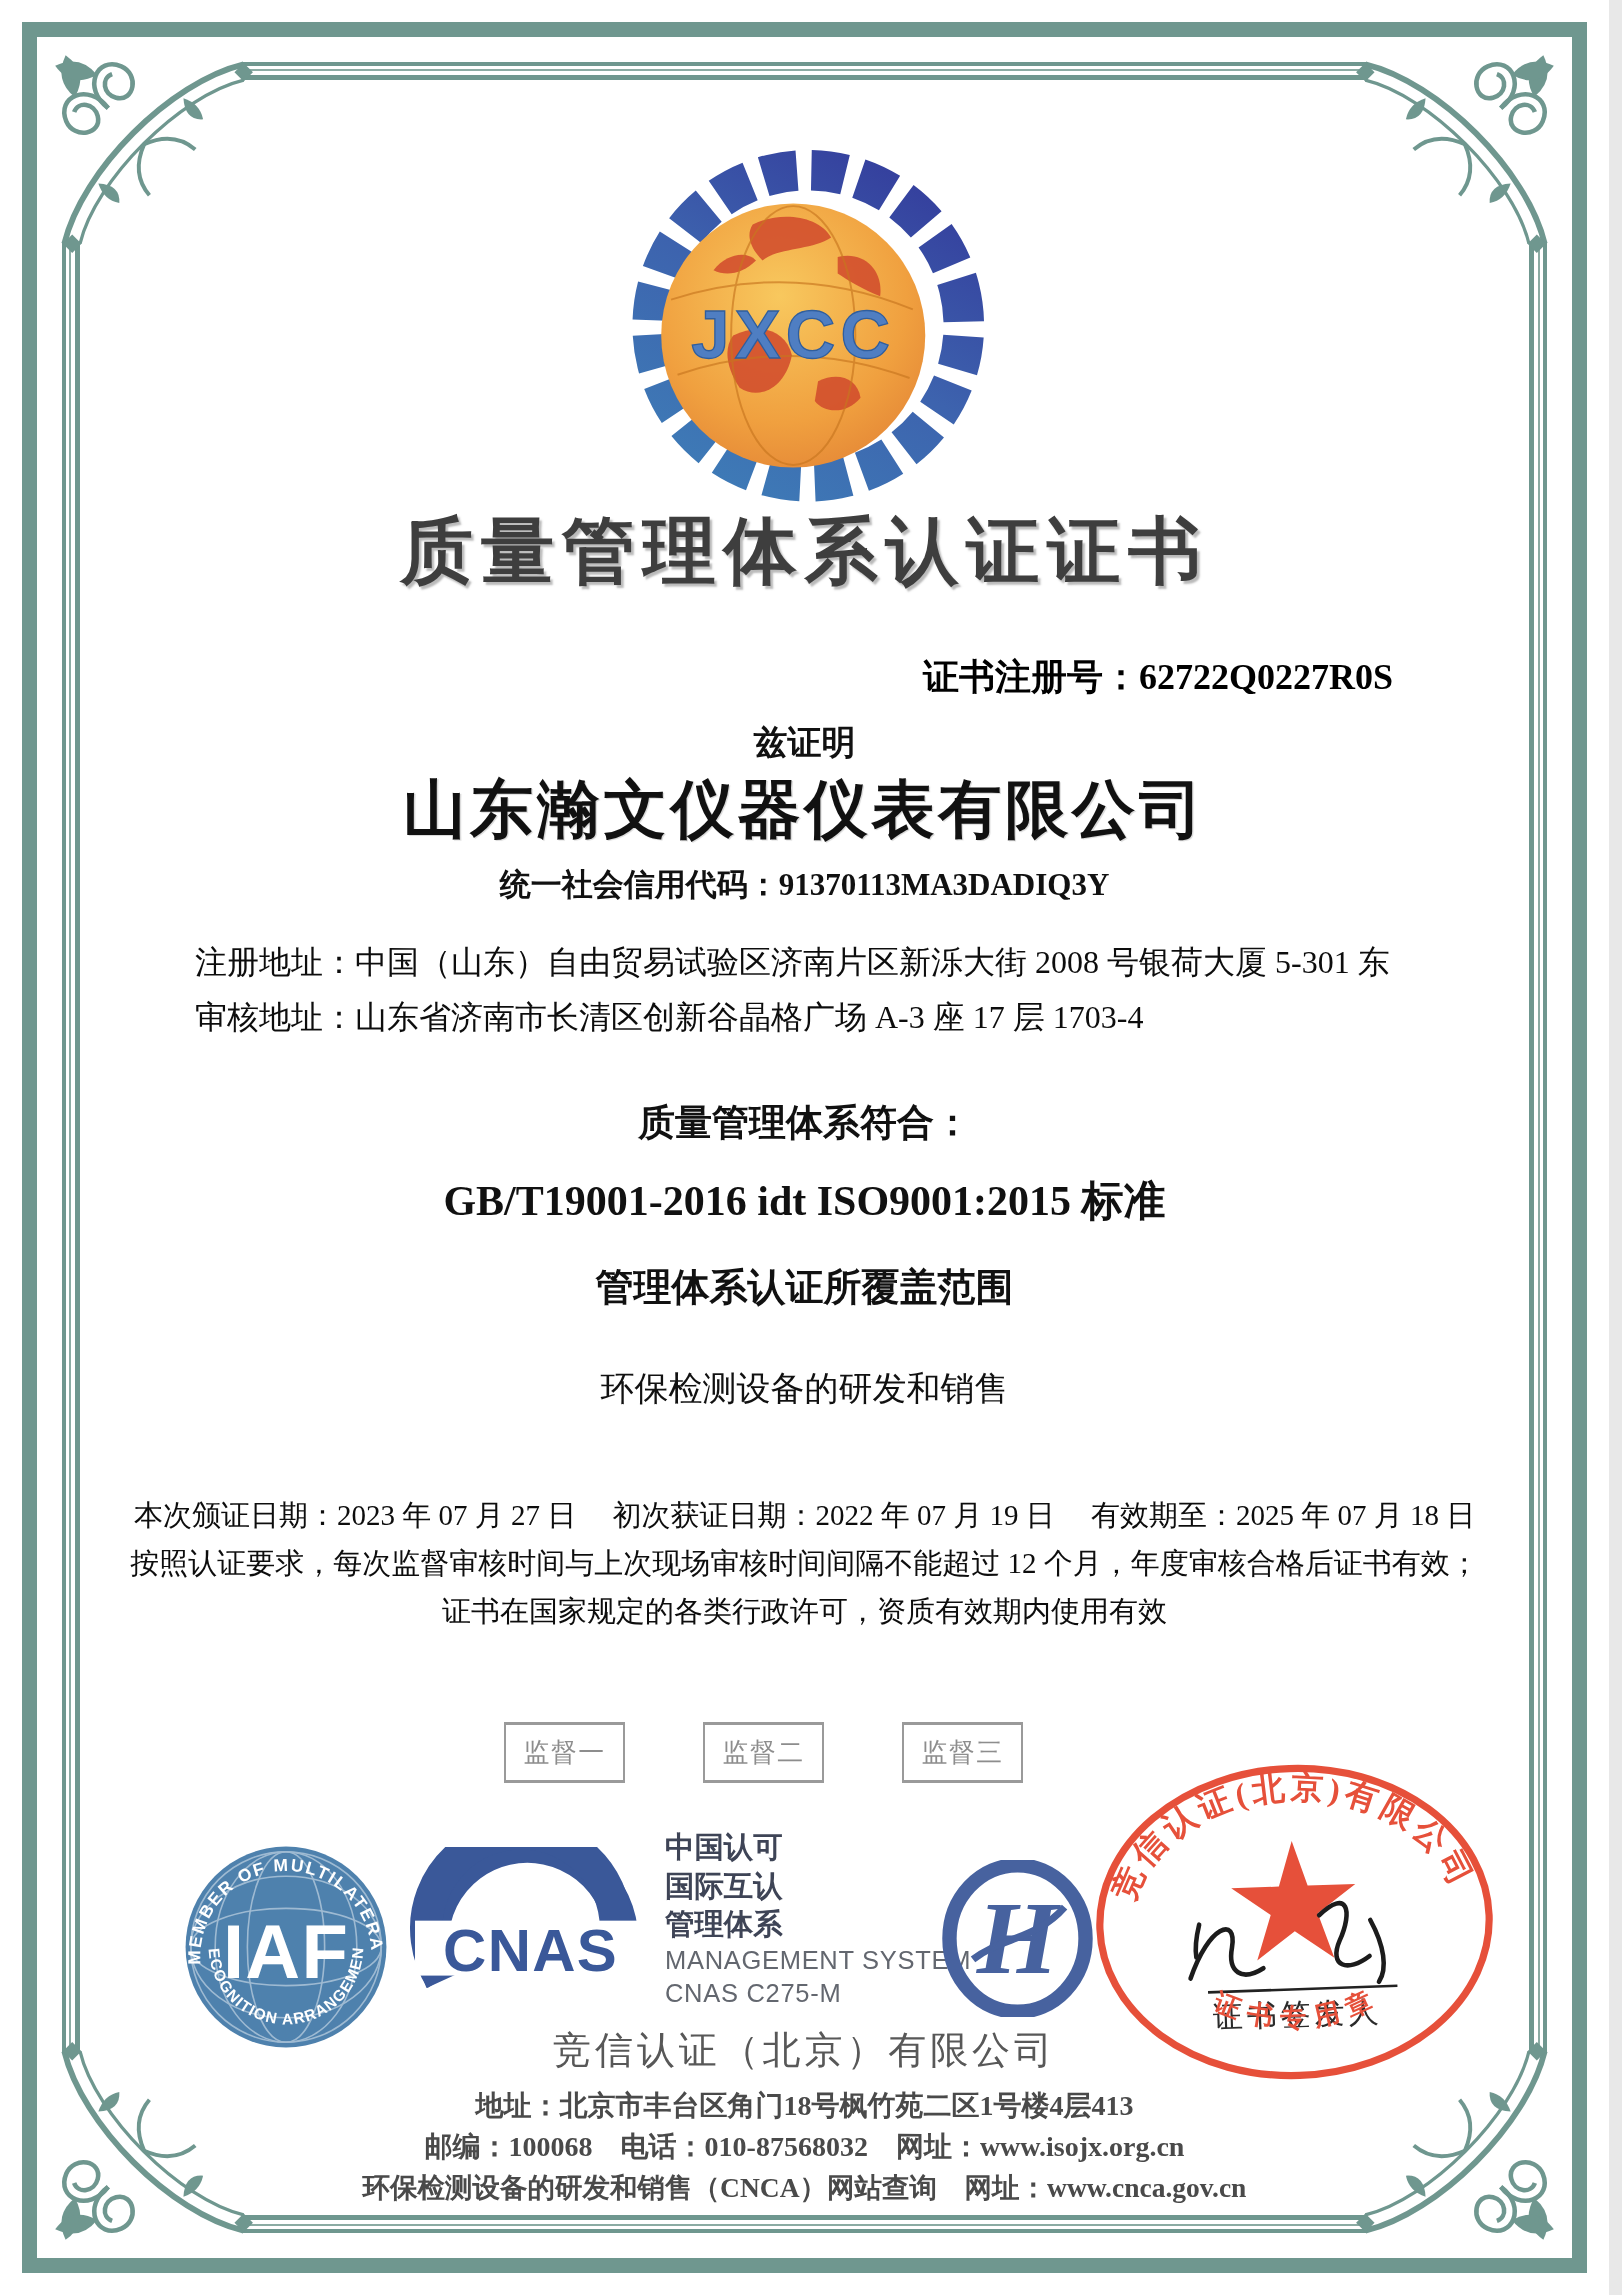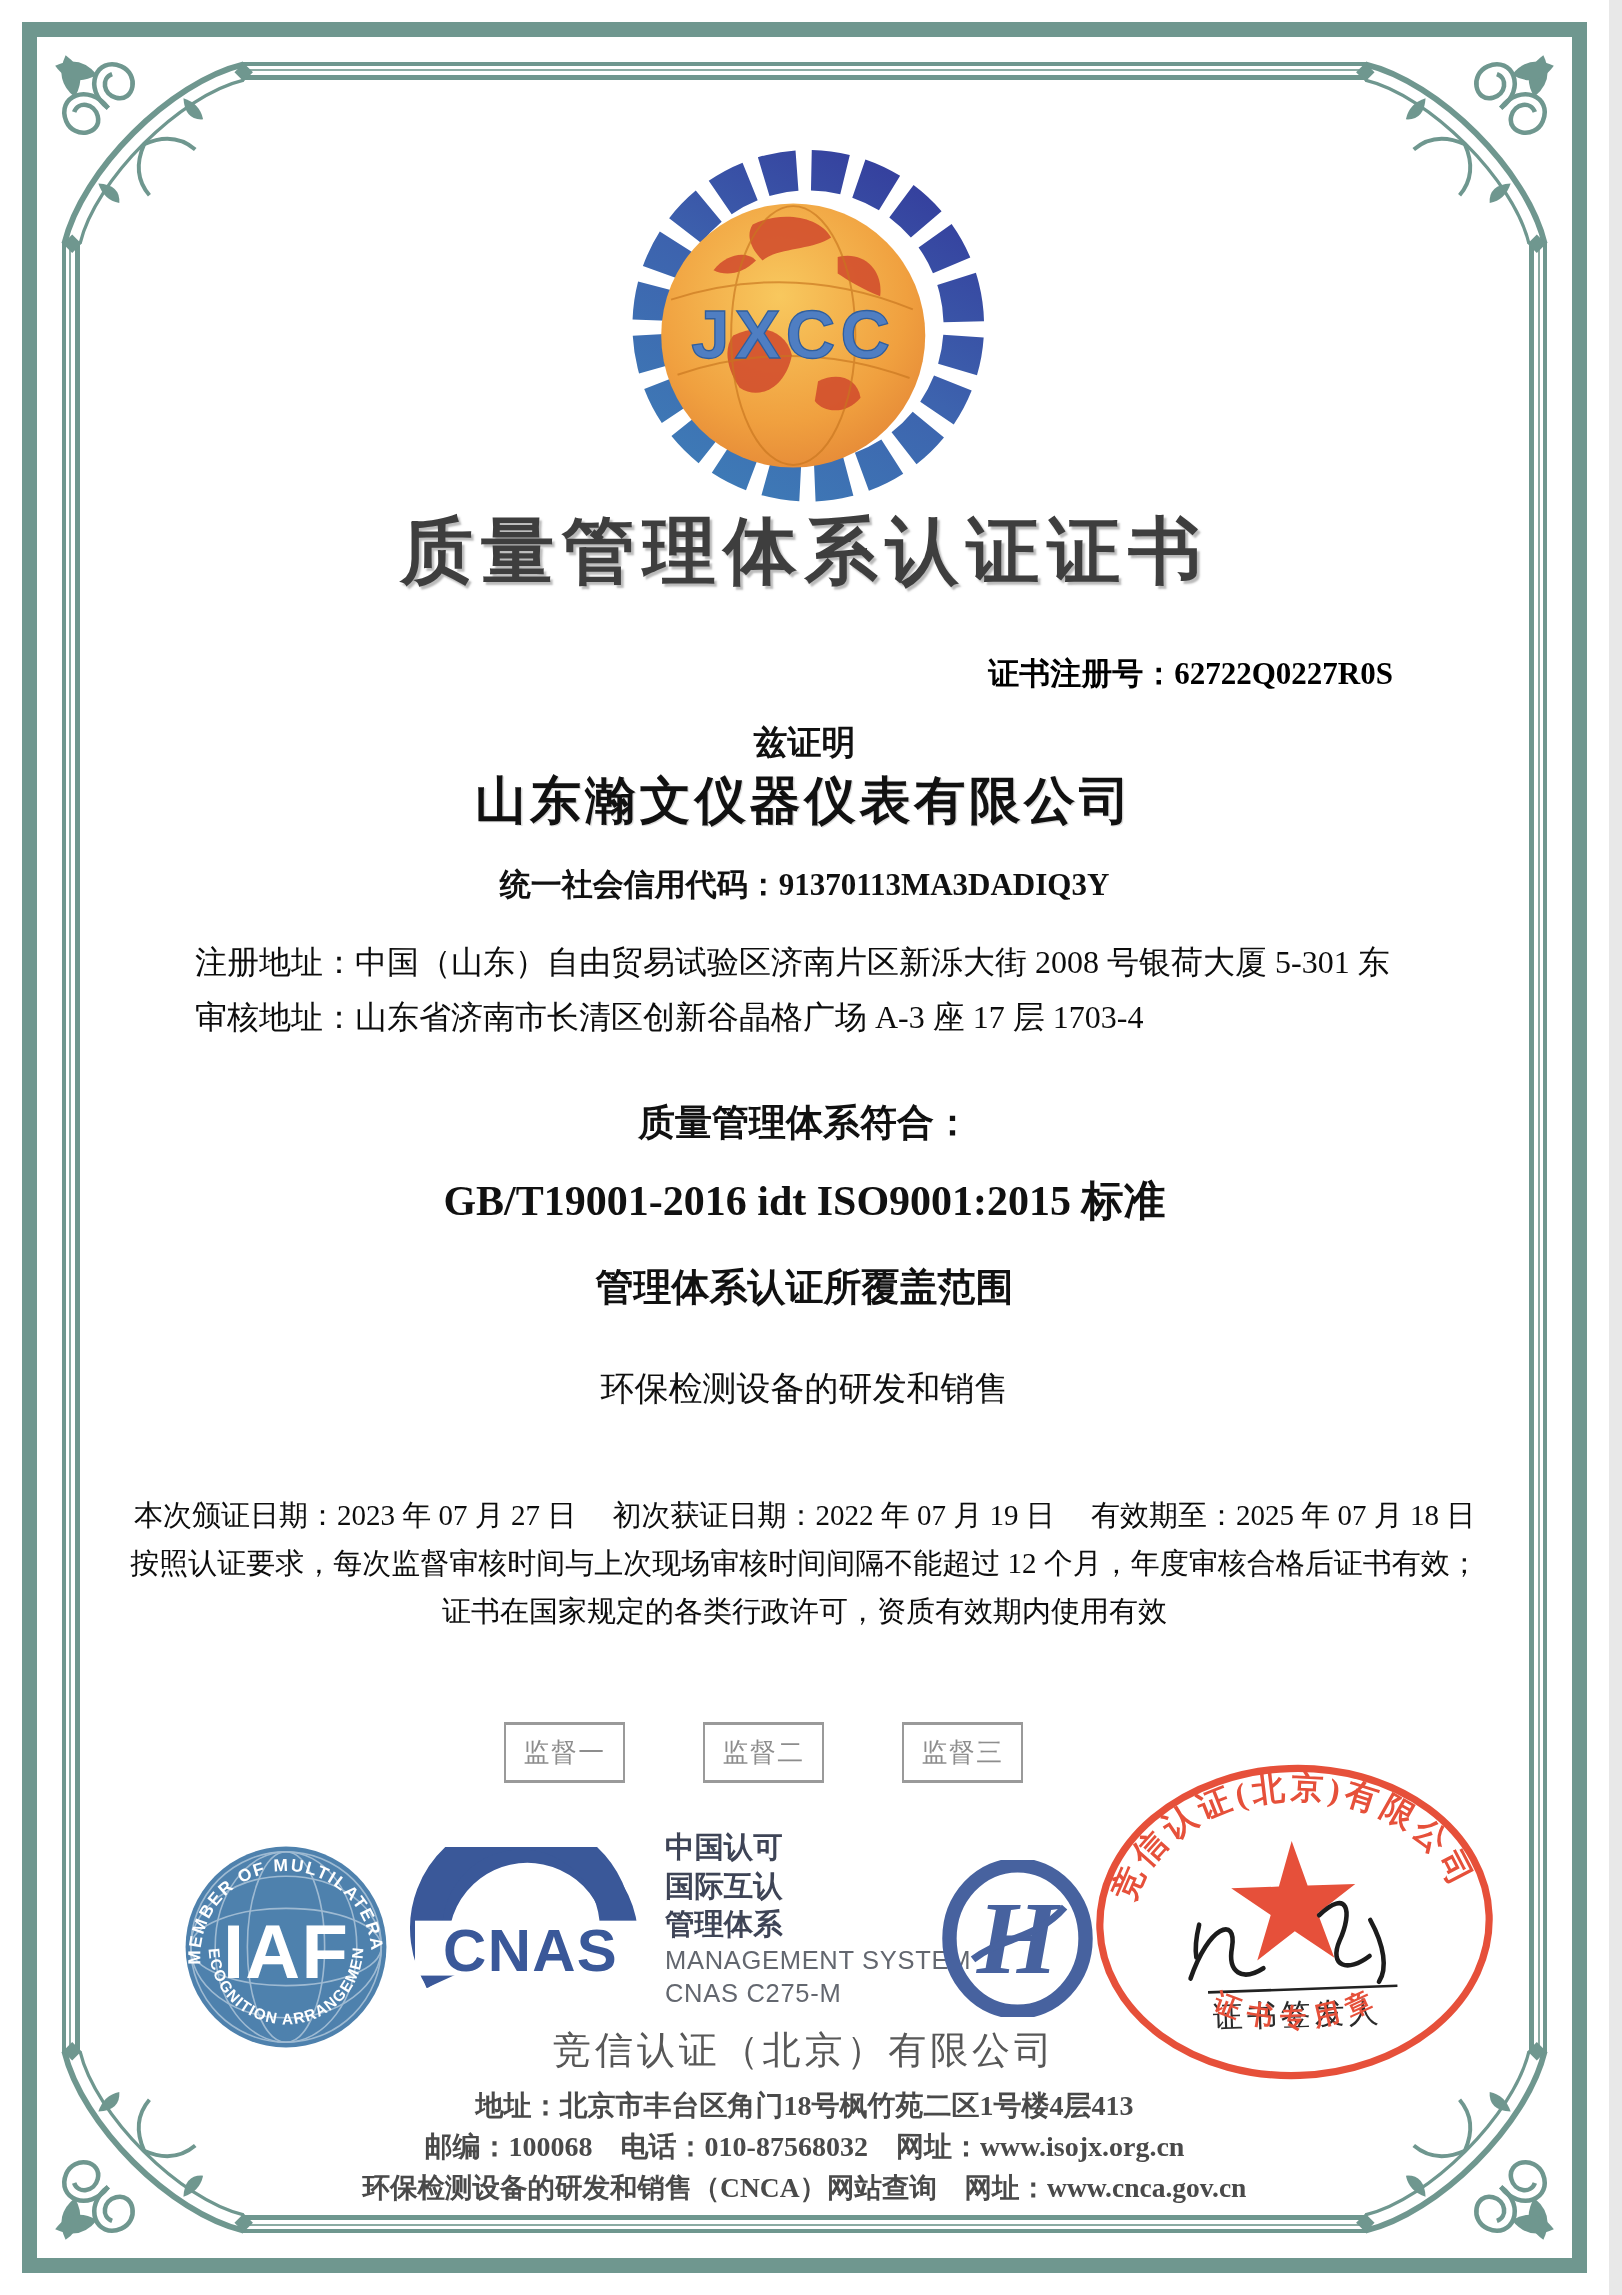--- a/index.html
+++ b/index.html
@@ -17,23 +17,23 @@
   .corner-cover.bl{bottom:47px;left:47px;} .corner-cover.br{bottom:47px;right:47px;}
   .orn{position:absolute; width:216px; height:216px;}
   .orn.tl{top:46px;left:46px;} .orn.tr{top:46px;right:46px; transform:scaleX(-1);}
   .orn.bl{bottom:46px;left:46px; transform:scaleY(-1);} .orn.br{bottom:46px;right:46px; transform:scale(-1,-1);}
 
   
   .ctr{position:absolute; left:0; right:0; text-align:center;}
   .logo-wrap{position:absolute; top:139px; left:50%; transform:translateX(-50%); width:366px; height:380px;}
   .cert-title{top:503px; font-size:73px; font-weight:bold; letter-spacing:7.9px; color:#3E3E3E;
               text-shadow:2.6px 2.6px 2px rgba(130,130,130,.55);}
-  .reg-line{position:absolute; top:653px; right:216px; font-size:31px; font-weight:bold; color:#000;margin-left:42px;}
+  .reg-line{position:absolute; top:653px; right:216px; font-size:36px; font-weight:bold; color:#000;margin-left:42px;}
   .certify{top:720px; font-size:34px; font-weight:bold;}
-  .company{top:767px; font-size:51px; font-weight:bold; letter-spacing:3.9px; text-shadow:1.3px 1.3px 0.7px rgba(160,160,160,.4);}
+  .company{top:767px; font-size:63px; font-weight:bold; letter-spacing:3.9px; text-shadow:1.3px 1.3px 0.7px rgba(160,160,160,.4);}
   .credit{top:864px; font-size:31px; font-weight:bold;}
   .addr{position:absolute; left:195px; right:118px; font-size:32px; color:#0d0d0d;}
   .addr.reg{top:941px;} .addr.audit{top:996px;}
   .conform{top:1098px; font-size:37px; font-weight:bold;}
   .standard{top:1173px; font-size:42px; font-weight:bold;}
   .scope-head{top:1262px; font-size:38px; font-weight:bold;}
   .scope{top:1366px; font-size:34px;}
   .dates{top:1491px; font-size:29px; line-height:48px; color:#0d0d0d;}
 
   .sup-row{position:absolute; top:1722px; left:504px; display:flex; gap:78px;}

